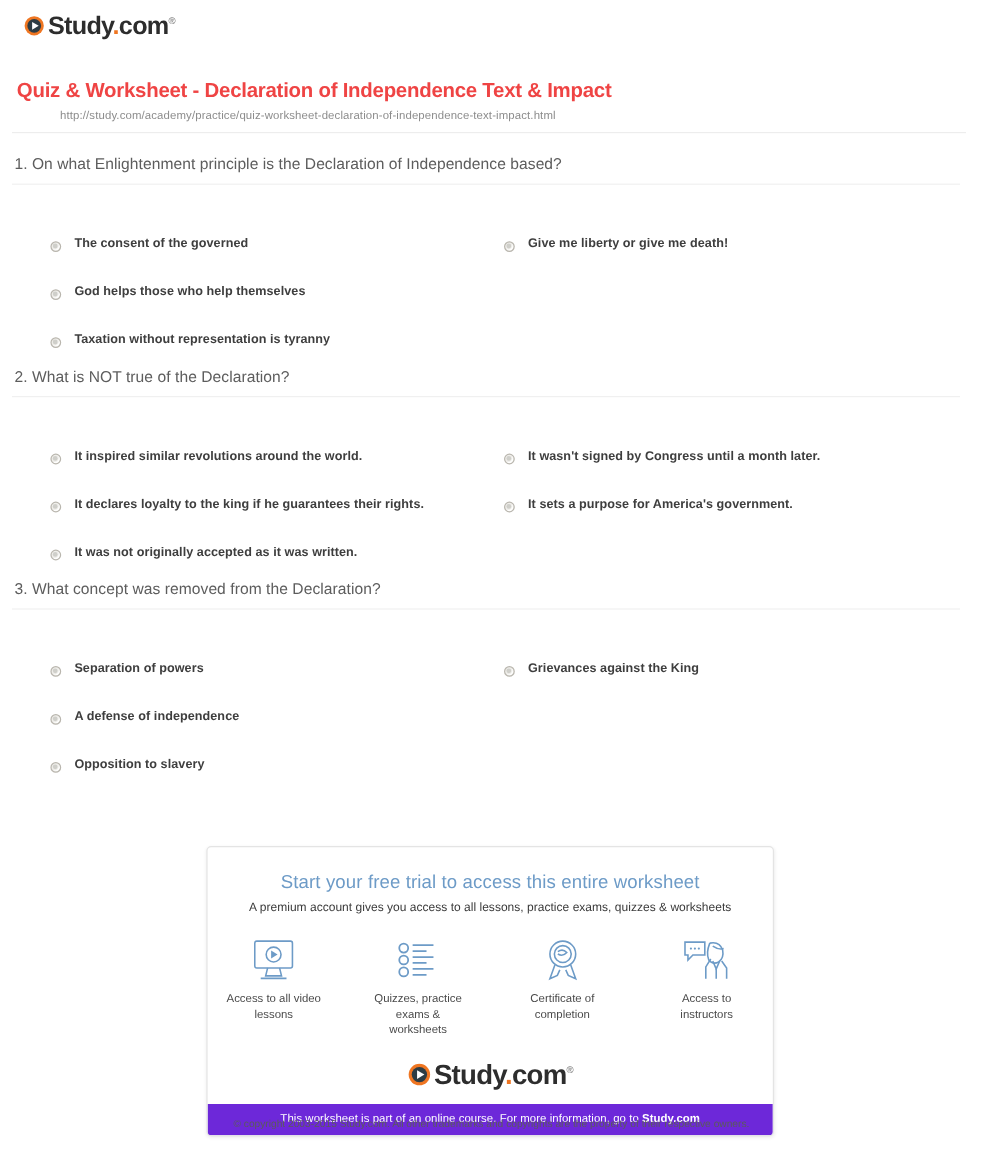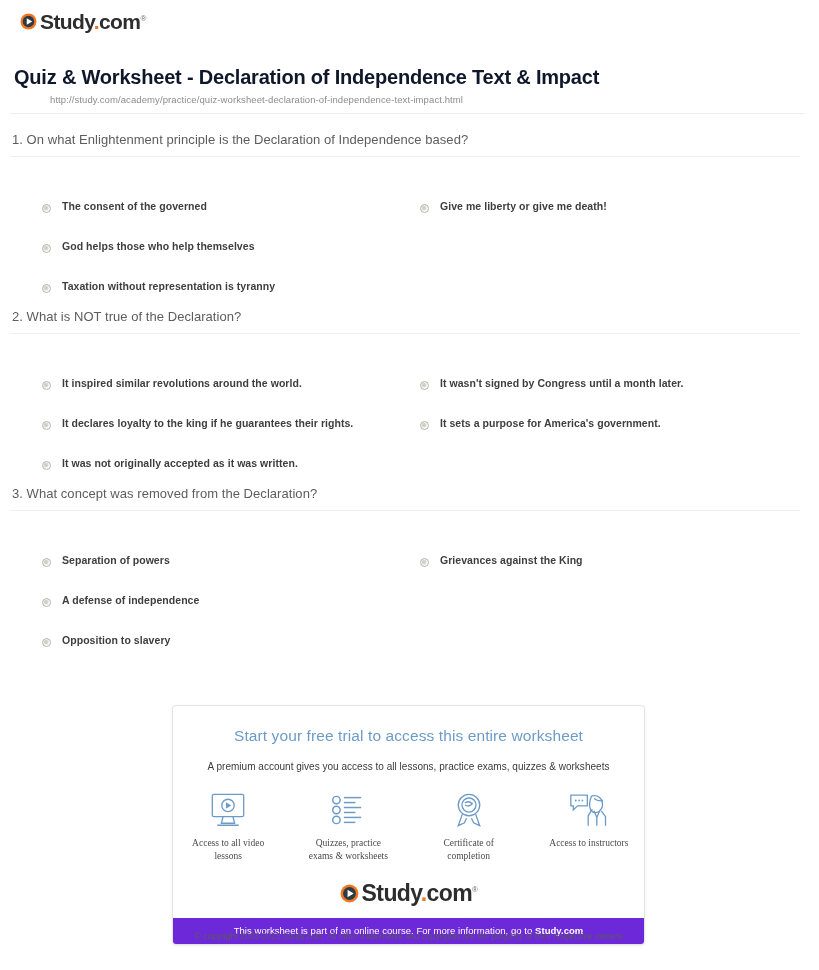--- a/index.html
+++ b/index.html
@@ -22,22 +22,22 @@
     color: #2d2d2d; line-height: 1;
   }
   .logo-word .dot { color: #ef7622; }
   .logo-word .tm { font-size: 8px; vertical-align: super; font-weight: normal; color:#6b6b6b; }
   .logo-sm .logo-mark { width: 19px; height: 19px; flex: 0 0 19px; }
   .logo-sm .logo-word { font-size: 23px; }
 
   .title-wrap { padding: 30px 20px 0 14px; }
   h1.page-title {
     margin: 0;
-    font-size: 20px; font-weight: bold;
-    color: #0f172a; line-height: 1.33;
+    font-size: 17px; font-weight: bold;
+    color: #ef4444; line-height: 1.33;
     letter-spacing: -0.2px;
     max-width: 620px;
   }
   .page-url {
     margin-top: 3px;
     font-size: 9.5px; color: #8c8c8c;
     letter-spacing: 0.1px;
     padding-left: 36px;
   }
   .header-rule {
@@ -90,26 +90,26 @@
     border-radius: 4px;
     box-shadow: 0 1px 3px rgba(0,0,0,.07);
     overflow: hidden;
   }
   .promo-inner { padding: 21px 14px 0; text-align: center; }
   .promo-head {
     font-size: 15.5px; color: #6d9bc7; font-weight: normal;
     letter-spacing: 0.1px;
   }
   .promo-sub {
-    margin-top: 16px; font-size: 10px; color: #3a3a3a;
+    margin-top: 6px; font-size: 10px; color: #3a3a3a;
     letter-spacing: 0.02px;
   }
   .features {
     display: flex; justify-content: center;
-    gap: 38px; padding: 18px 0 10px; font-family: Liberation Serif, serif;
+    gap: 38px; padding: 18px 0 10px;
   }
   .feature { width: 92px; text-align: center; }
   .feature-icon { height: 40px; display:flex; align-items:center; justify-content:center; }
   .feature-label {
     margin-top: 7px; font-size: 9.5px; color: #4a4a4a; line-height: 1.35;
   }
   .promo-logo { display:flex; justify-content:center; padding: 9px 0 13px; }
   .promo-bar {
     background: #6d28d9; color: #fff;
     text-align: center; font-size: 9.5px;

